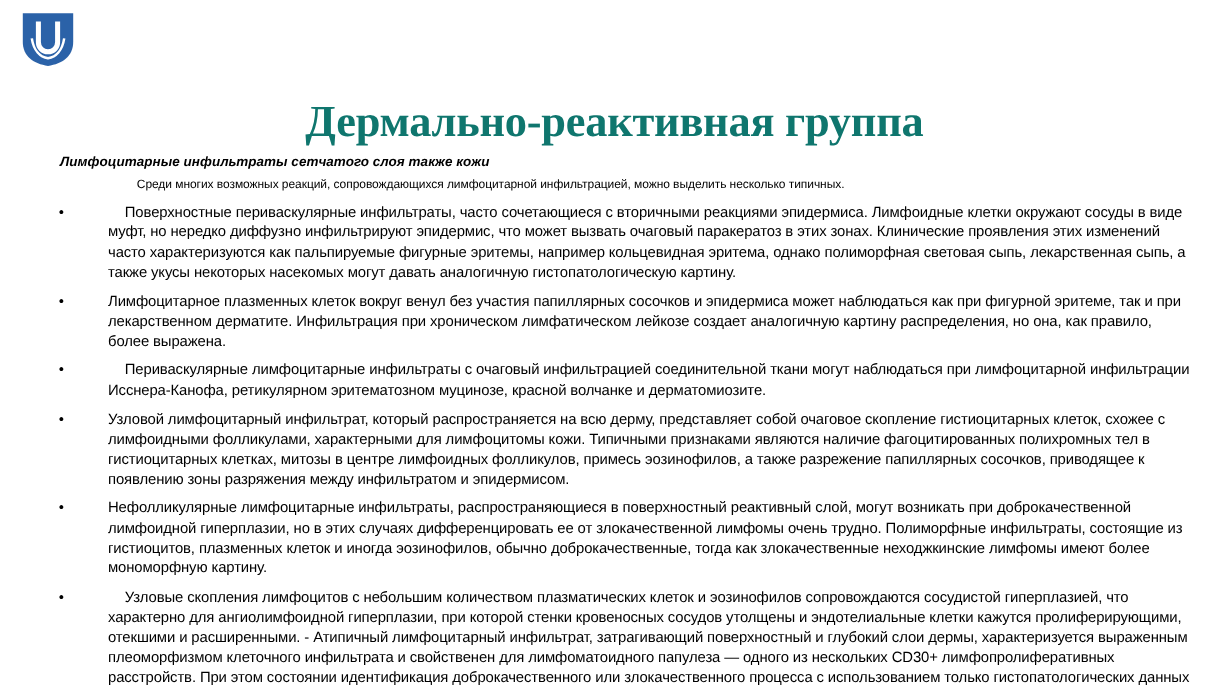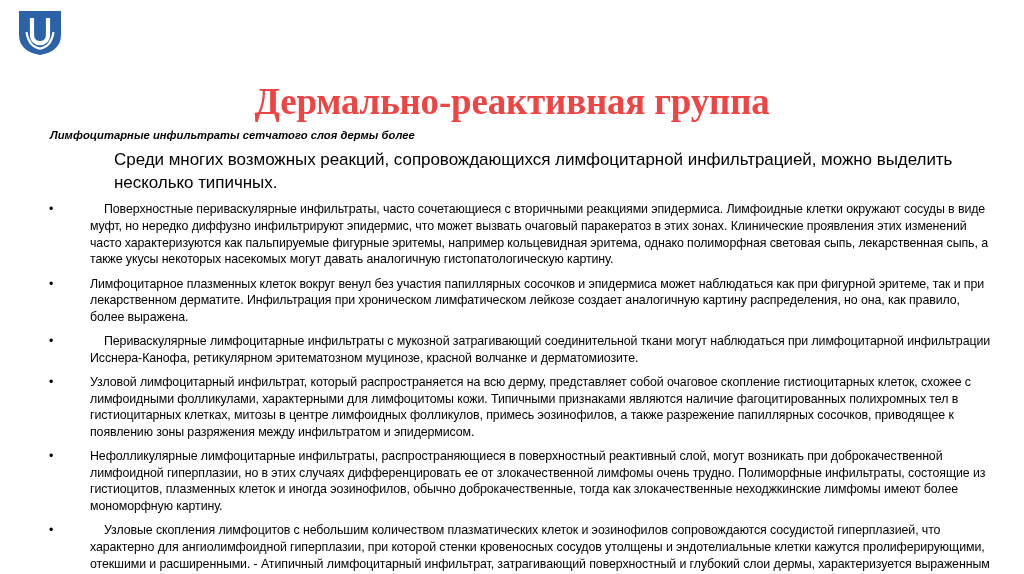--- a/index.html
+++ b/index.html
@@ -31,21 +31,21 @@
   .slide-title {
     position: absolute;
     left: 0;
     top: 56px;
     width: 1024px;
     text-align: center;
     font-family: "Liberation Serif", "DejaVu Serif", serif;
     font-size: 37px;
     font-weight: 700;
     letter-spacing: -0.2px;
-    color: #ef4444;
+    color: #0f766e;
     line-height: 1.12;
     white-space: nowrap;
   }
 
   
   .body {
     position: absolute;
     left: 44px;
     top: 128px;
     width: 948px;
@@ -54,21 +54,21 @@
   .subtitle {
     font-size: 11.2px;
     font-weight: 700;
     font-style: italic;
     line-height: 1.35;
     margin: 0 0 5px 6px;
     letter-spacing: 0.05px;
   }
 
   .intro {
-    font-size: 17px;
+    font-size: 10px;
     line-height: 1.36;
     margin: 0 0 7px 70px;
     letter-spacing: -0.05px;
   }
 
   ul.bullets {
     list-style: none;
     margin: 0;
     padding: 0;
   }
@@ -109,26 +109,26 @@
     <path d="M2 3 H44 V27 C44 39 35 45 23 47 C11 45 2 39 2 27 Z" fill="#2b62a8"></path>
     <path d="M15 10 V27 C15 32 18.6 35.2 23 35.2 C27.4 35.2 31 32 31 27 V10" fill="none" stroke="#ffffff" stroke-width="4.2"></path>
     <path d="M9.5 24 C11 34 16.5 39.5 23 40.6 C29.5 39.5 35 34 36.5 24" fill="none" stroke="#ffffff" stroke-width="2.1"></path>
   </svg>
 </div>
 
 <h1 class="slide-title">Дермально-реактивная группа</h1>
 
 <div class="body">
 
-  <p class="subtitle">Лимфоцитарные инфильтраты сетчатого слоя дермы более</p>
+  <p class="subtitle">Лимфоцитарные инфильтраты сетчатого слоя также кожи</p>
 
   <p class="intro">Среди многих возможных реакций, сопровождающихся лимфоцитарной инфильтрацией, можно выделить несколько типичных.</p>
 
   <ul class="bullets" id="bullet-list">
       <li><span class="dot">•</span><span class="lead indent-lead">Поверхностные периваскулярные инфильтраты,</span><span> часто сочетающиеся с вторичными реакциями эпидермиса. Лимфоидные клетки окружают сосуды в виде муфт, но нередко диффузно инфильтрируют эпидермис, что может вызвать очаговый паракератоз в этих зонах. Клинические проявления этих изменений часто характеризуются как пальпируемые фигурные эритемы, например кольцевидная эритема, однако полиморфная световая сыпь, лекарственная сыпь, а также укусы некоторых насекомых могут давать аналогичную гистопатологическую картину.</span></li>
       <li><span class="dot">•</span><span class="lead">Лимфоцитарное плазменных</span><span> клеток вокруг венул без участия папиллярных сосочков и эпидермиса может наблюдаться как при фигурной эритеме, так и при лекарственном дерматите. Инфильтрация при хроническом лимфатическом лейкозе создает аналогичную картину распределения, но она, как правило, более выражена.</span></li>
-      <li><span class="dot">•</span><span class="lead indent-lead">Периваскулярные лимфоцитарные инфильтраты с мукозной затрагивающий</span><span> соединительной ткани могут наблюдаться при лимфоцитарной инфильтрации Исснера-Канофа, ретикулярном эритематозном муцинозе, красной волчанке и дерматомиозите.</span></li>
+      <li><span class="dot">•</span><span class="lead indent-lead">Периваскулярные лимфоцитарные инфильтраты с очаговый инфильтрацией</span><span> соединительной ткани могут наблюдаться при лимфоцитарной инфильтрации Исснера-Канофа, ретикулярном эритематозном муцинозе, красной волчанке и дерматомиозите.</span></li>
       <li><span class="dot">•</span><span class="lead">Узловой лимфоцитарный инфильтрат,</span><span> который распространяется на всю дерму, представляет собой очаговое скопление гистиоцитарных клеток, схожее с лимфоидными фолликулами, характерными для лимфоцитомы кожи. Типичными признаками являются наличие фагоцитированных полихромных тел в гистиоцитарных клетках, митозы в центре лимфоидных фолликулов, примесь эозинофилов, а также разрежение папиллярных сосочков, приводящее к появлению зоны разряжения между инфильтратом и эпидермисом.</span></li>
       <li><span class="dot">•</span><span class="lead">Нефолликулярные лимфоцитарные инфильтраты,</span><span> распространяющиеся в поверхностный реактивный слой, могут возникать при доброкачественной лимфоидной гиперплазии, но в этих случаях дифференцировать ее от злокачественной лимфомы очень трудно. Полиморфные инфильтраты, состоящие из гистиоцитов, плазменных клеток и иногда эозинофилов, обычно доброкачественные, тогда как злокачественные неходжкинские лимфомы имеют более мономорфную картину.</span></li>
       <li><span class="dot">•</span><span class="lead indent-lead">Узловые скопления лимфоцитов с небольшим количеством плазматических клеток и эозинофилов</span><span> сопровождаются сосудистой гиперплазией, что характерно для ангиолимфоидной гиперплазии, при которой стенки кровеносных сосудов утолщены и эндотелиальные клетки кажутся пролиферирующими, отекшими и расширенными. - Атипичный лимфоцитарный инфильтрат, затрагивающий поверхностный и глубокий слои дермы, характеризуется выраженным плеоморфизмом клеточного инфильтрата и свойственен для лимфоматоидного папулеза — одного из нескольких CD30+ лимфопролиферативных расстройств. При этом состоянии идентификация доброкачественного или злокачественного процесса с использованием только гистопатологических данных невозможна.</span></li>
     </ul>
 
 </div>
 
 </body></html>

